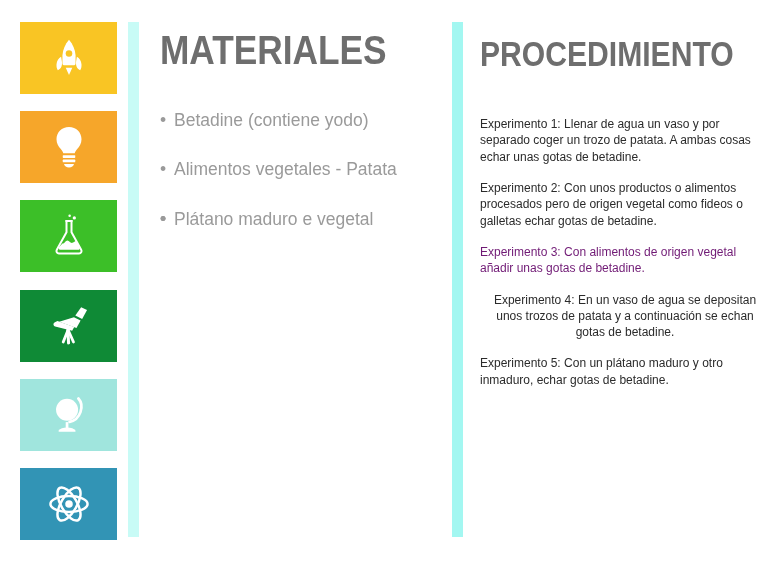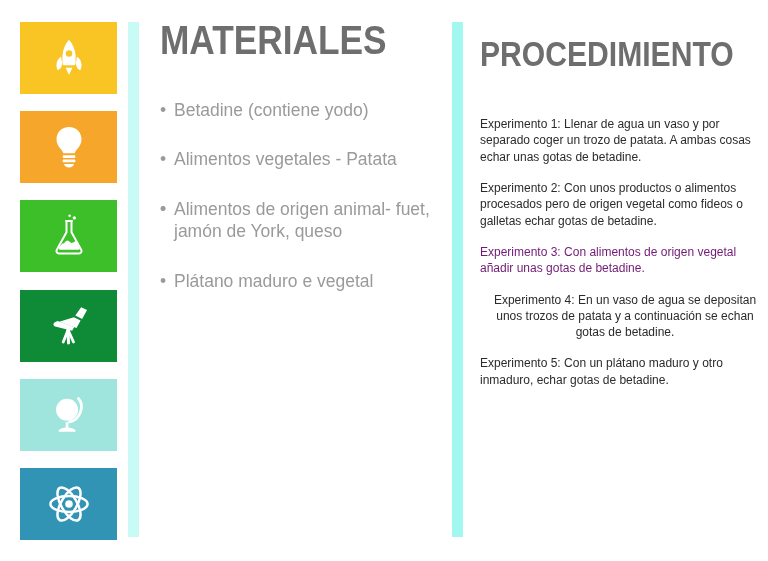--- a/index.html
+++ b/index.html
@@ -49,21 +49,21 @@
     width: 11px;
     height: 515px;
   }
   .divider-1 { left: 128px; background: #c8fbf6; }
   .divider-2 { left: 452px; background: #a3f7f1; }
 
   
   .col-materiales {
     position: absolute;
     left: 160px;
-    top: 20px;
+    top: 30px;
     width: 280px;
   }
   .col-procedimiento {
     position: absolute;
     left: 480px;
     top: 36px;
     width: 290px;
   }
 
   .heading {
@@ -202,21 +202,20 @@
       </li>
       <li class="bullet-item" style="color: rgb(154, 154, 154);">
         <span class="bullet-dot">•</span>
         <span>Alimentos vegetales - Patata</span>
       </li>
       <li class="bullet-item" style="color: rgb(154, 154, 154);">
         <span class="bullet-dot">•</span>
       </li>
       <li class="bullet-item" style="color: rgb(154, 154, 154);">
         <span class="bullet-dot">•</span>
-        <span>Alimentos de origen animal- fuet, jamón de York, queso</span>
       </li>
       <li class="bullet-item" style="color: rgb(154, 154, 154);">
         <span class="bullet-dot">•</span>
         <span>Plátano maduro e vegetal</span>
       </li>
     </ul>
   </div>
 
   <div class="col-procedimiento">
     <h1 class="heading heading-procedimiento" style="color: rgb(110, 110, 110);">PROCEDIMIENTO</h1>

